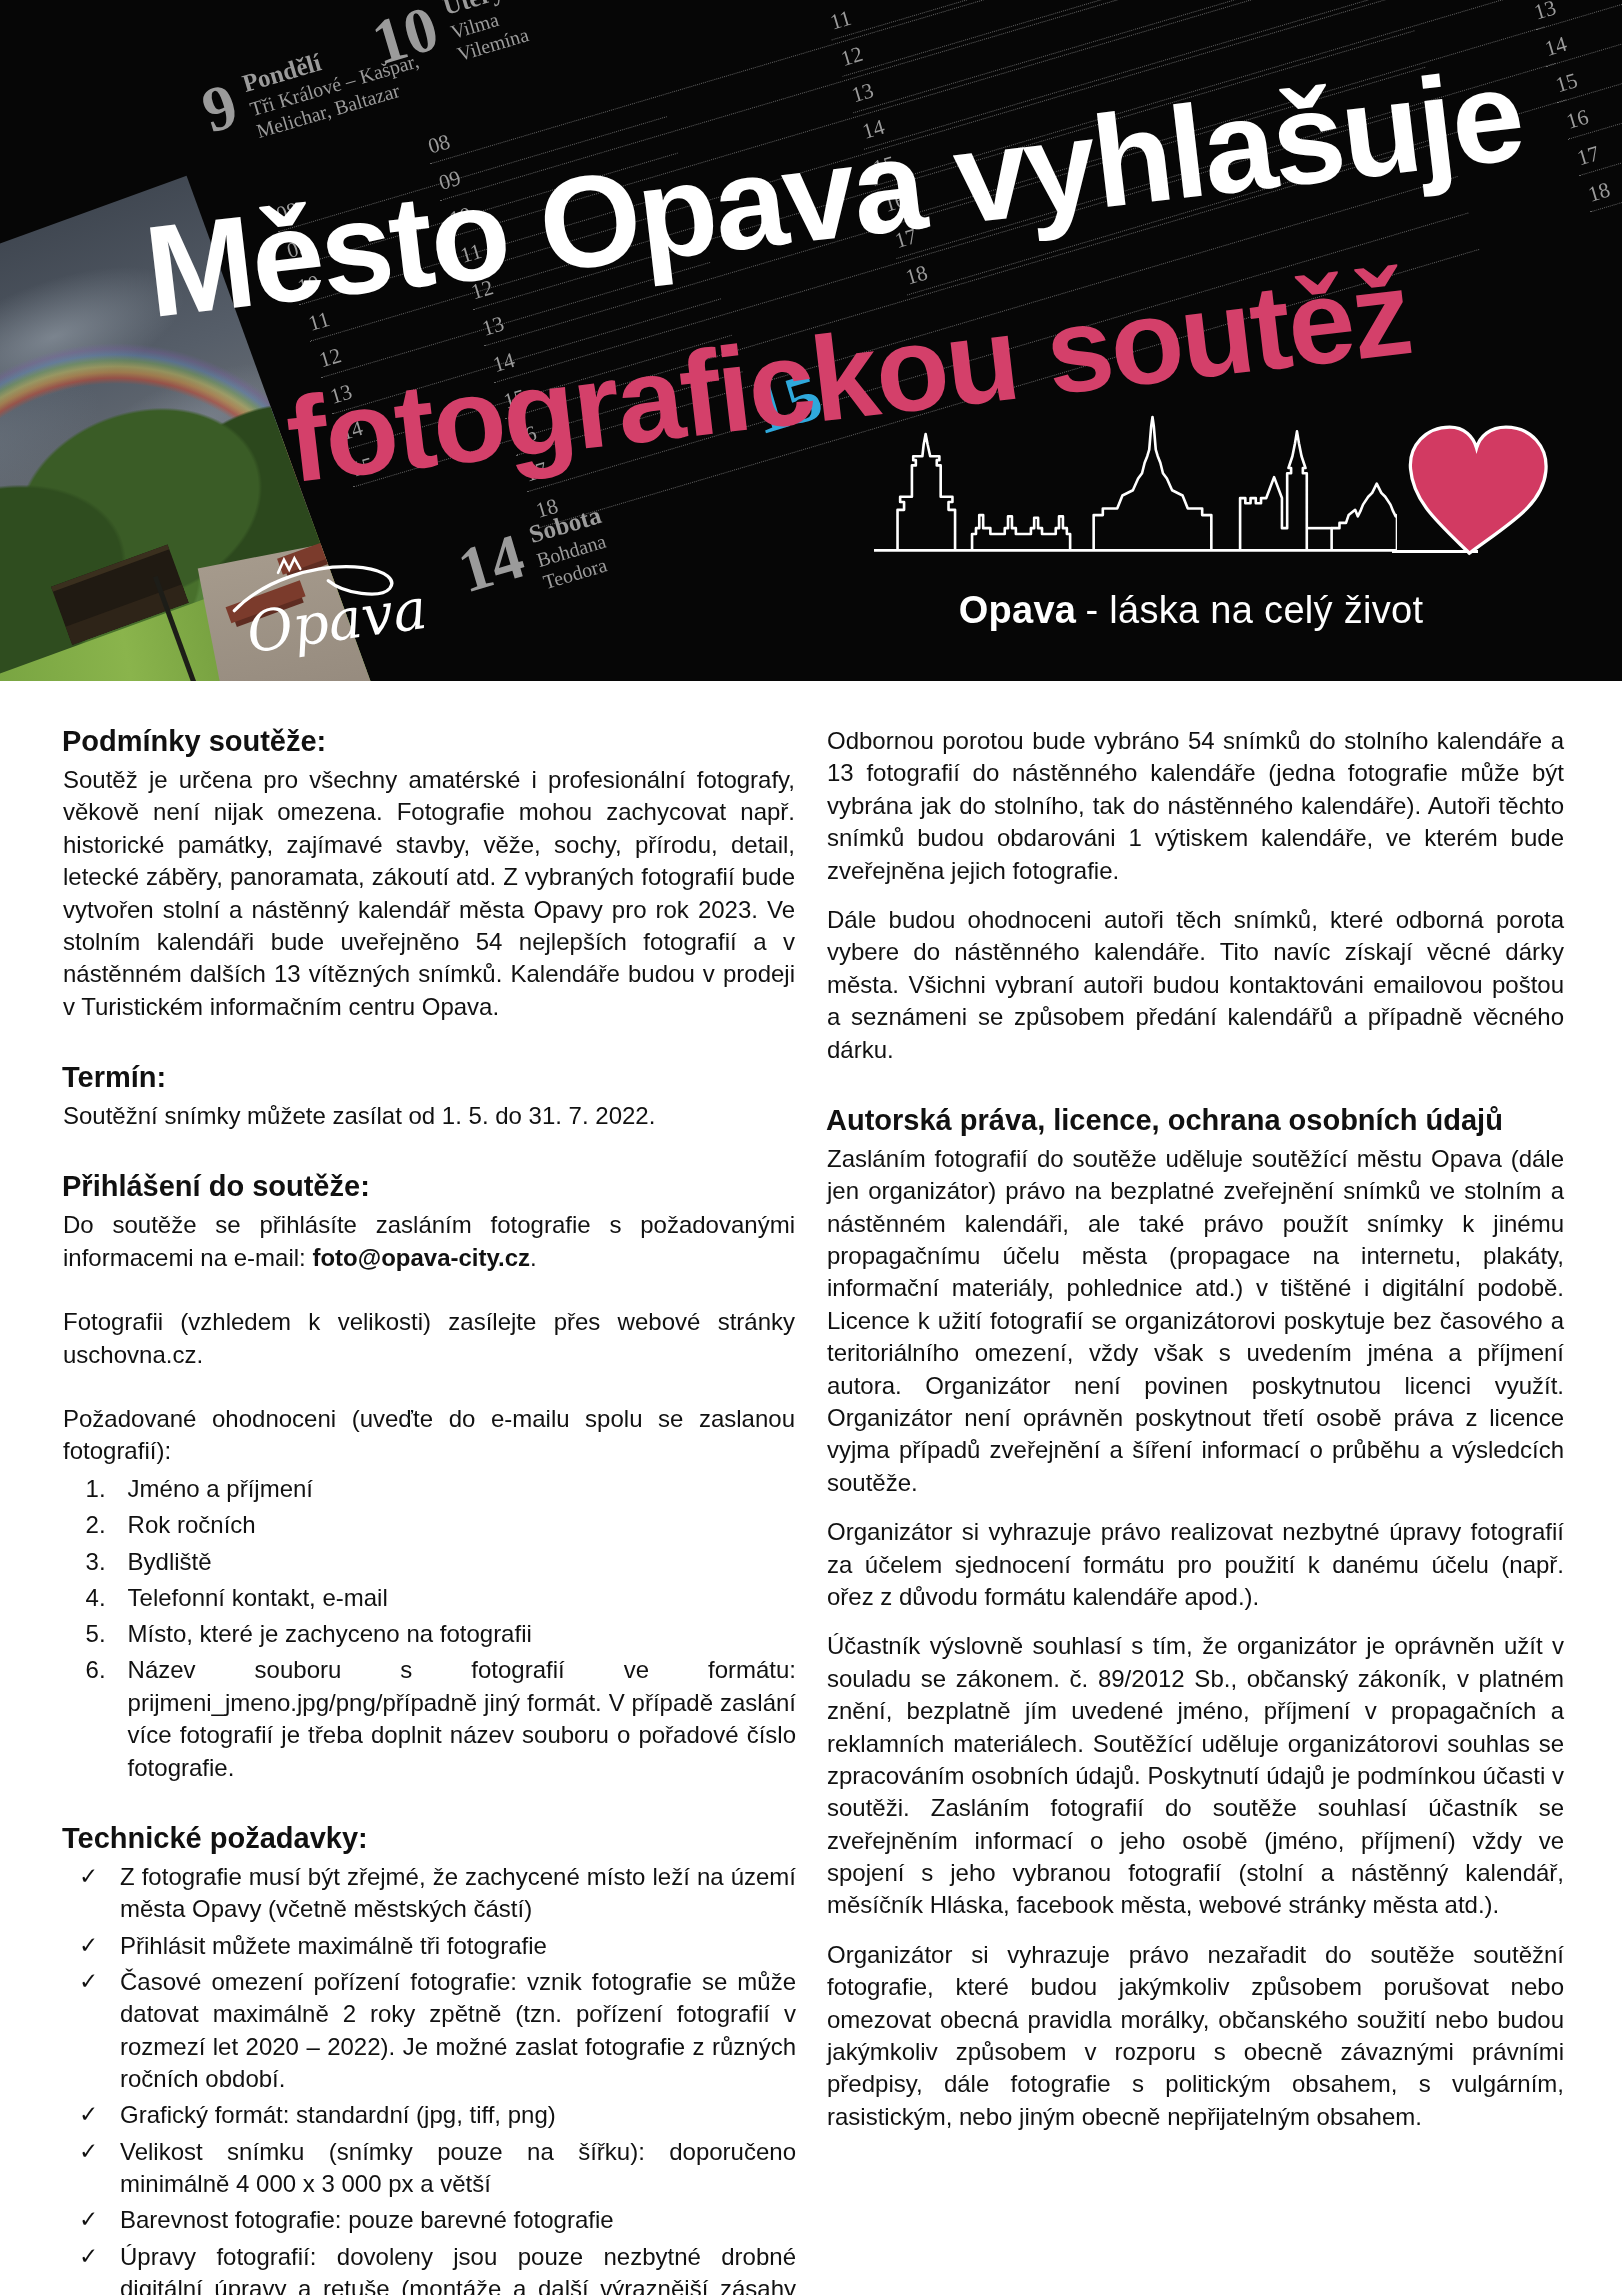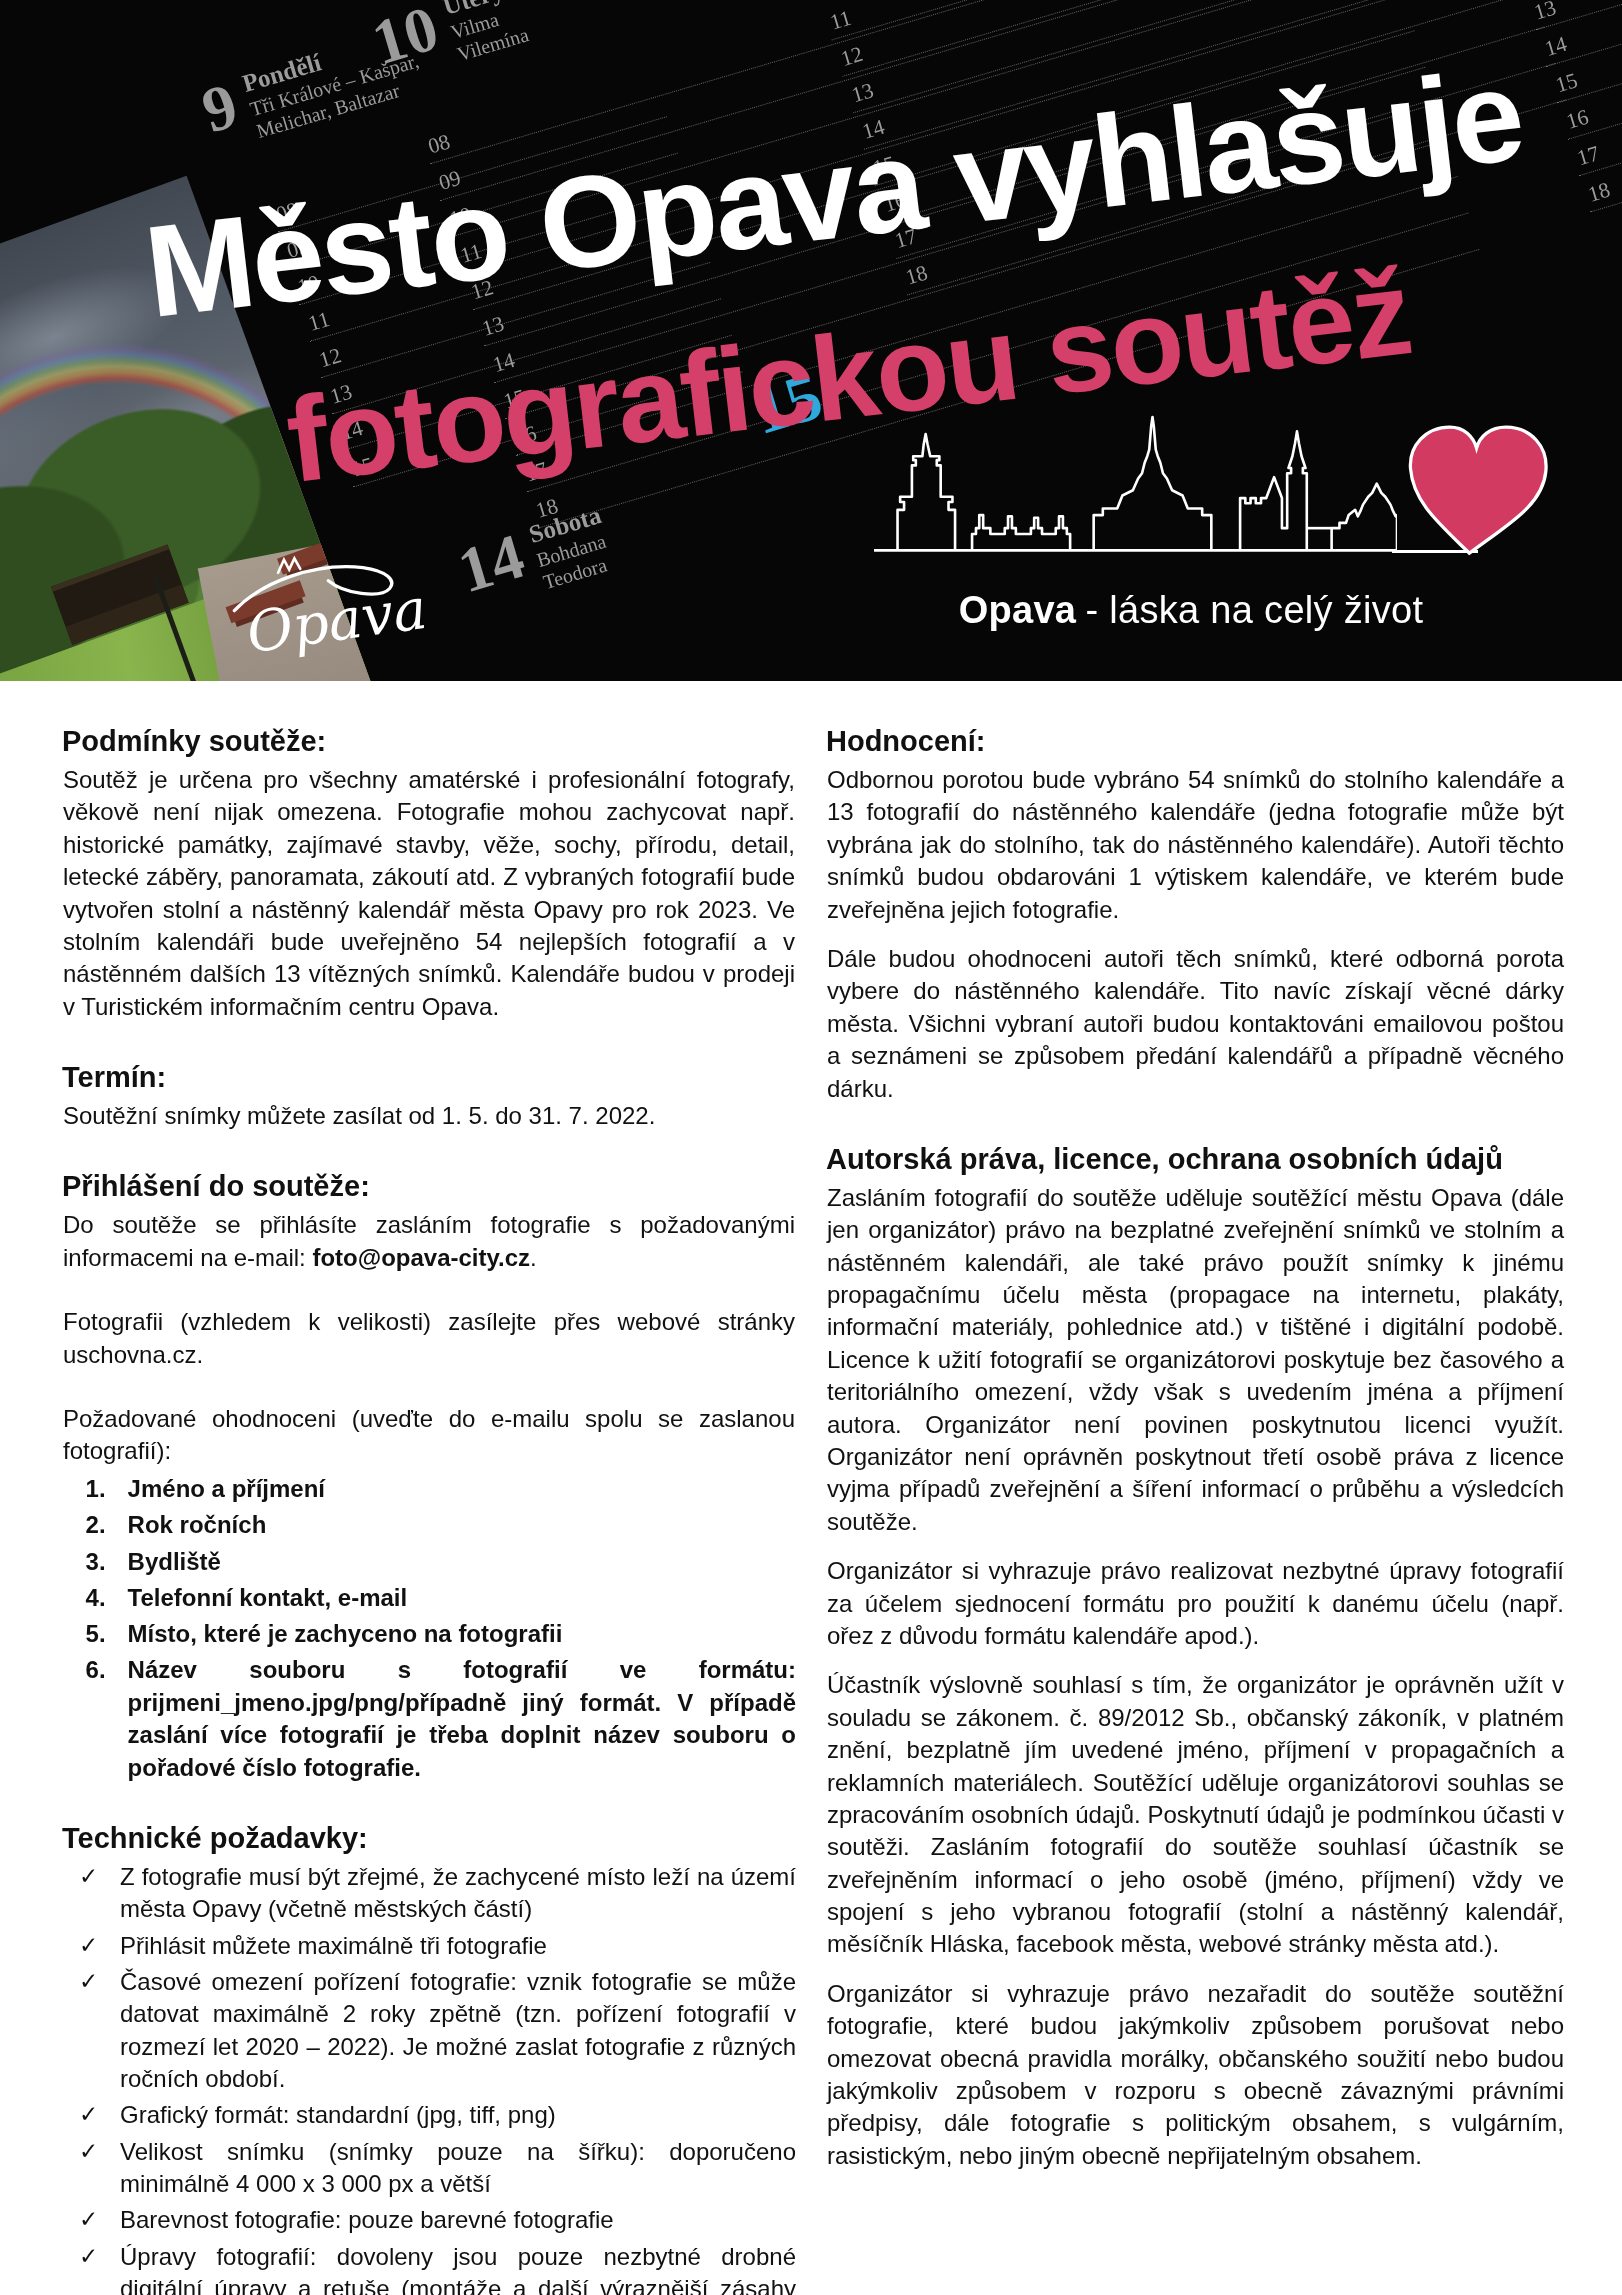--- a/index.html
+++ b/index.html
@@ -78,21 +78,21 @@
   
   .bodywrap{position:absolute;left:0;top:681px;width:1623px;padding:43px 0 0 0;}
   .cols{display:flex;padding:0 58px 0 62px;gap:30px;}
   .col{width:734px;font-size:24px;line-height:1.35;text-align:justify;}
   .col.right{width:739px;}
   .h{font-size:29px;font-weight:700;margin:37px 0 5.2px;line-height:1.2;text-align:left;}
   .h.first{margin-top:0;}
   .para{margin:1px;}
   .para + .para{margin-top:17px;}
   .gap{height:30px;}
-  .olist{margin-top:5.2px;counter-reset:n;font-weight:bold;}
+  .olist{margin-top:5.2px;counter-reset:n;}
   .oli{display:flex;counter-increment:n;margin-top:3.9px;text-align:justify;}
   .oli::before{content:counter(n) ".";flex:none;width:42px;margin-left:23.6px;}
   .oli .txt{flex:1;word-break:break-word;}
   .clist{margin-top:3.9px;}
   .cli{display:flex;margin-top:3.9px;text-align:justify;}
   .cli::before{content:"\2713";flex:none;width:41px;margin-left:17px;font-size:23px;}
   .cli .txt{flex:1;}
   .email{font-weight:700;}
 </style>
 </head>
@@ -351,21 +351,20 @@
           <div class="cli">
               <div class="txt">Barevnost fotografie: pouze barevné fotografie</div>
             </div>
           <div class="cli">
               <div class="txt">Úpravy fotografií: dovoleny jsou pouze nezbytné drobné digitální úpravy a retuše (montáže a další výraznější zásahy pomocí počítačových programů nejsou dovoleny)</div>
             </div>
         </div>
       </div>
 
       <div class="col right">
-        <div class="h first">Hodnocení:</div>
         <p class="para">Odbornou porotou bude vybráno 54 snímků do stolního kalendáře a 13 fotografií do nástěnného kalendáře (jedna fotografie může být vybrána jak do stolního, tak do nástěnného kalendáře). Autoři těchto snímků budou obdarováni 1 výtiskem kalendáře, ve kterém bude zveřejněna jejich fotografie.</p>
         <p class="para">Dále budou ohodnoceni autoři těch snímků, které odborná porota vybere do nástěnného kalendáře. Tito navíc získají věcné dárky města. Všichni vybraní autoři budou kontaktováni emailovou poštou a seznámeni se způsobem předání kalendářů a případně věcného dárku.</p>
 
         <div class="h">Autorská práva, licence, ochrana osobních údajů</div>
         <p class="para">Zasláním fotografií do soutěže uděluje soutěžící městu Opava (dále jen organizátor) právo na bezplatné zveřejnění snímků ve stolním a nástěnném kalendáři, ale také právo použít snímky k jinému propagačnímu účelu města (propagace na internetu, plakáty, informační materiály, pohlednice atd.) v tištěné i digitální podobě. Licence k užití fotografií se organizátorovi poskytuje bez časového a teritoriálního omezení, vždy však s uvedením jména a příjmení autora. Organizátor není povinen poskytnutou licenci využít. Organizátor není oprávněn poskytnout třetí osobě práva z licence vyjma případů zveřejnění a šíření informací o průběhu a výsledcích soutěže.</p>
         <p class="para">Organizátor si vyhrazuje právo realizovat nezbytné úpravy fotografií za účelem sjednocení formátu pro použití k danému účelu (např. ořez z důvodu formátu kalendáře apod.).</p>
         <p class="para">Účastník výslovně souhlasí s tím, že organizátor je oprávněn užít v souladu se zákonem. č. 89/2012 Sb., občanský zákoník, v platném znění, bezplatně jím uvedené jméno, příjmení v propagačních a reklamních materiálech. Soutěžící uděluje organizátorovi souhlas se zpracováním osobních údajů. Poskytnutí údajů je podmínkou účasti v soutěži. Zasláním fotografií do soutěže souhlasí účastník se zveřejněním informací o jeho osobě (jméno, příjmení) vždy ve spojení s jeho vybranou fotografií (stolní a nástěnný kalendář, měsíčník Hláska, facebook města, webové stránky města atd.).</p>
         <p class="para">Organizátor si vyhrazuje právo nezařadit do soutěže soutěžní fotografie, které budou jakýmkoliv způsobem porušovat nebo omezovat obecná pravidla morálky, občanského soužití nebo budou jakýmkoliv způsobem v rozporu s obecně závaznými právními předpisy, dále fotografie s politickým obsahem, s vulgárním, rasistickým, nebo jiným obecně nepřijatelným obsahem.</p>
       </div>
 

